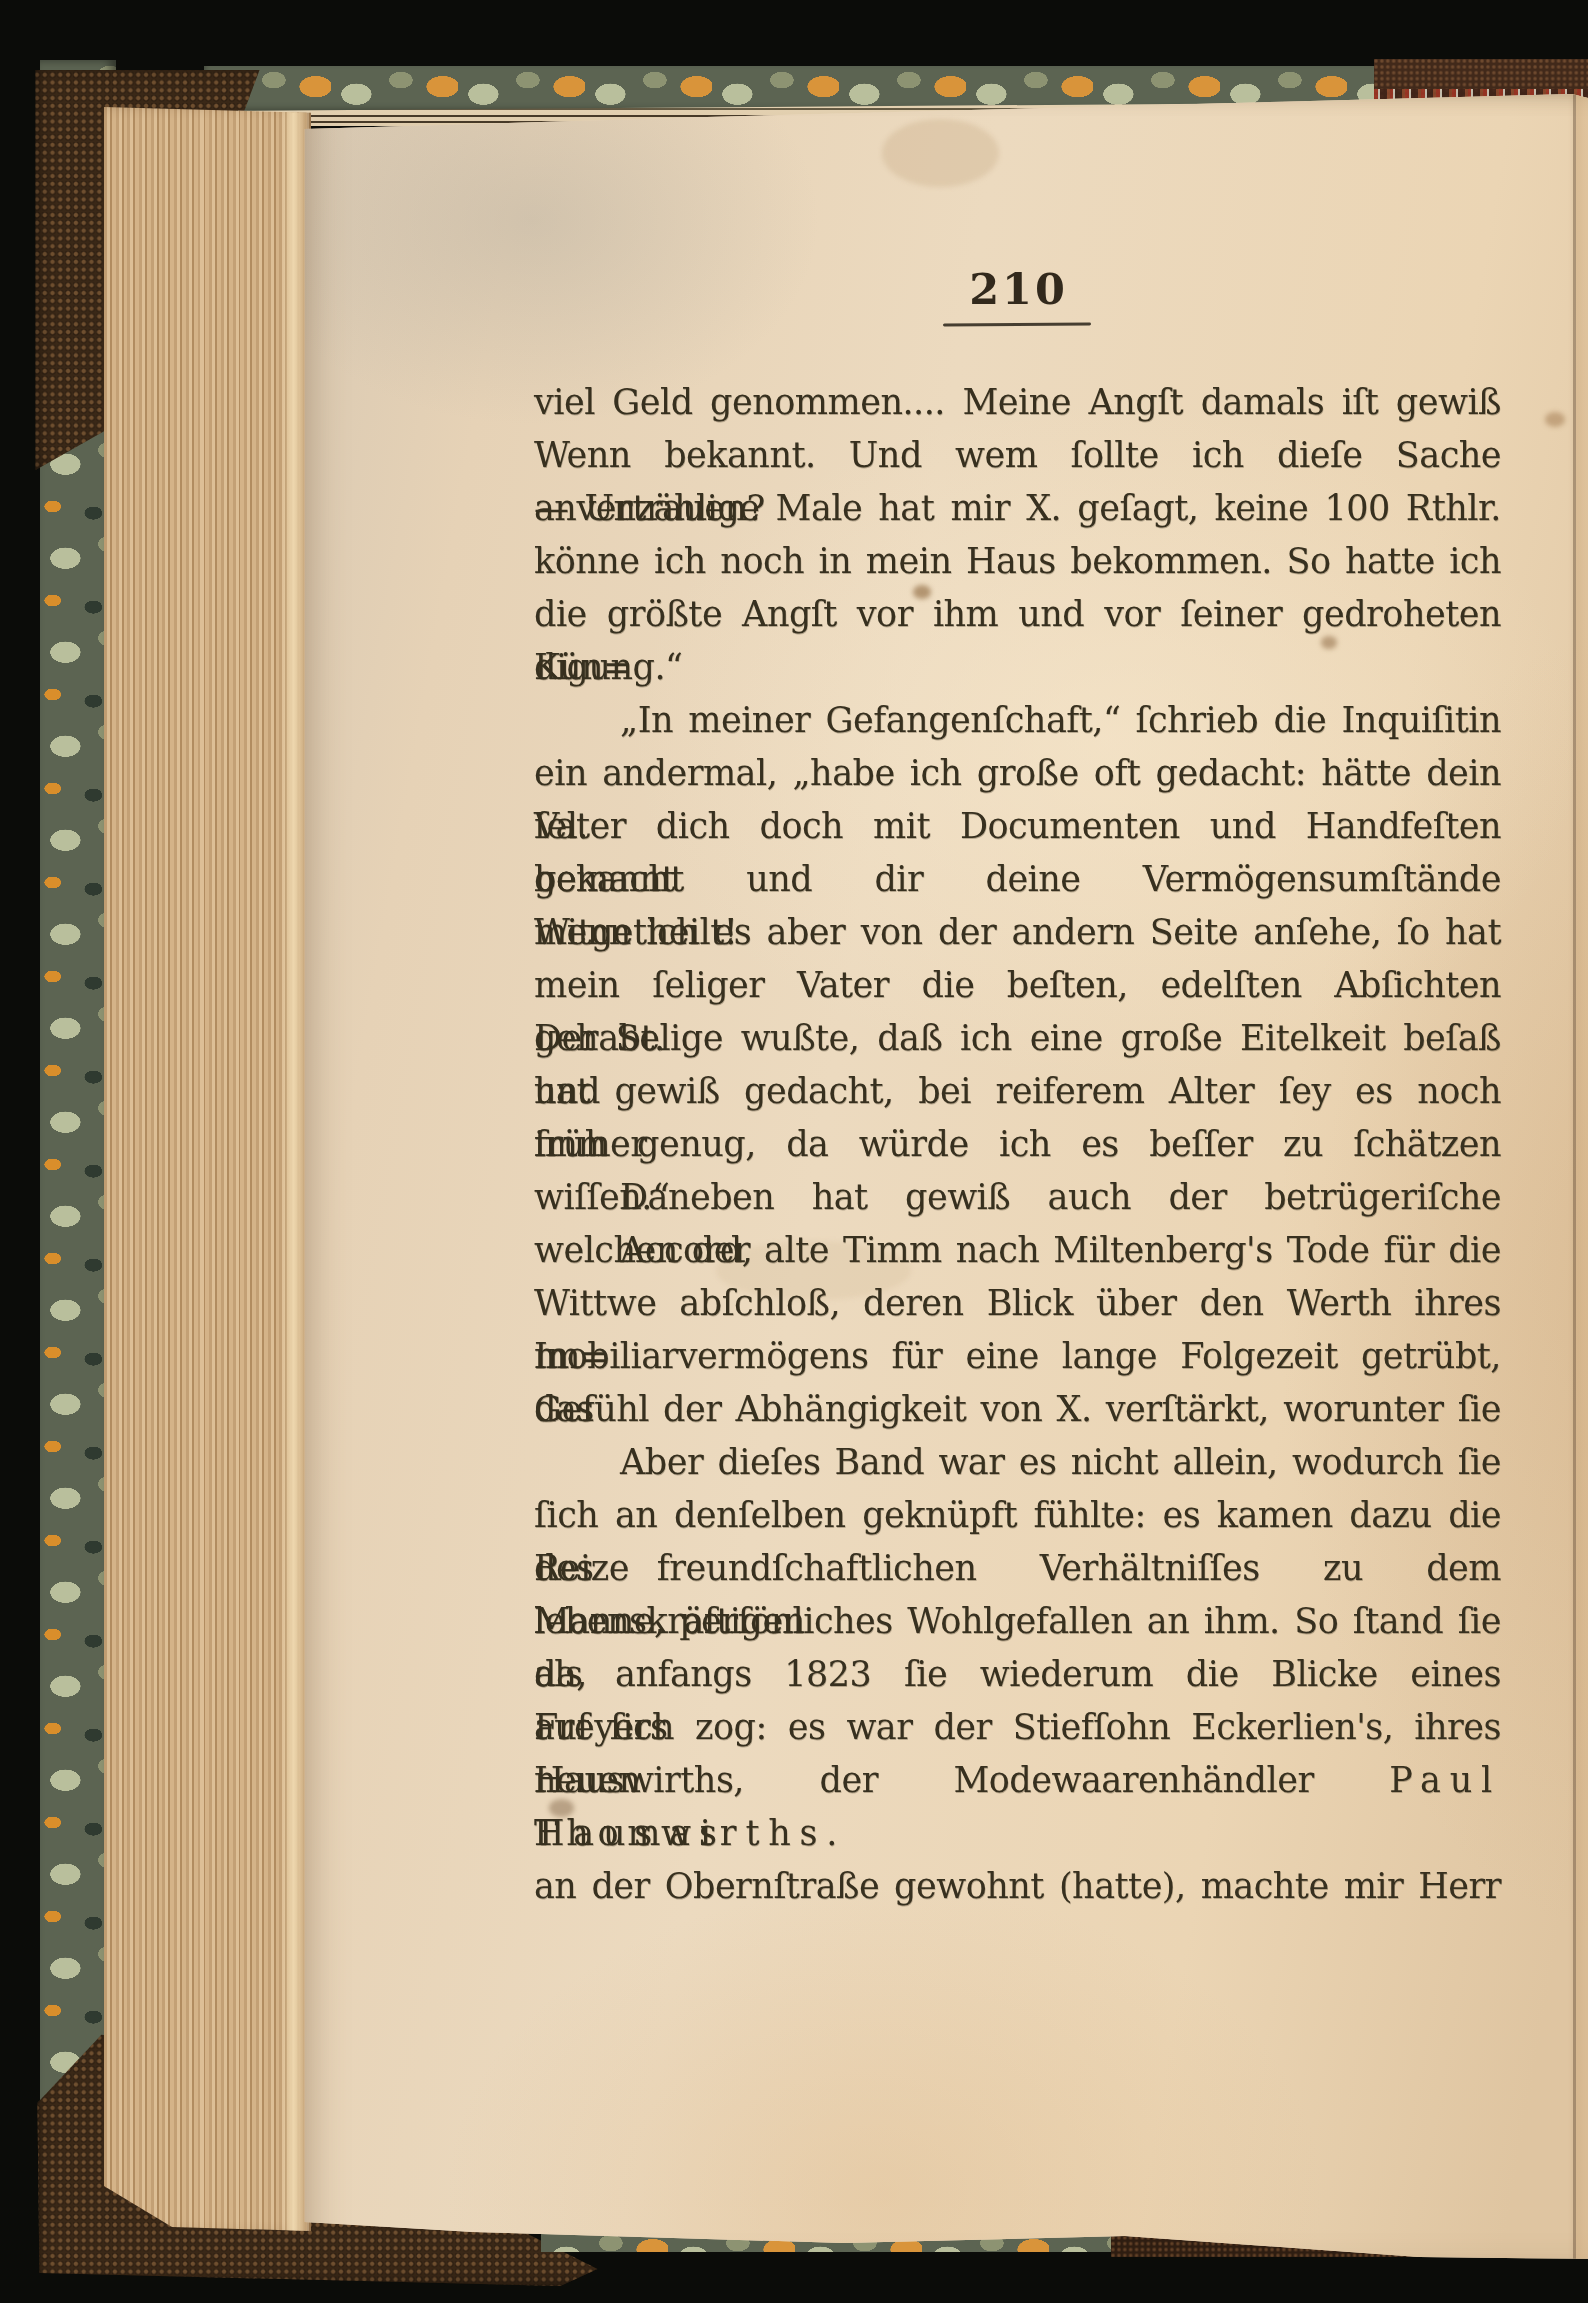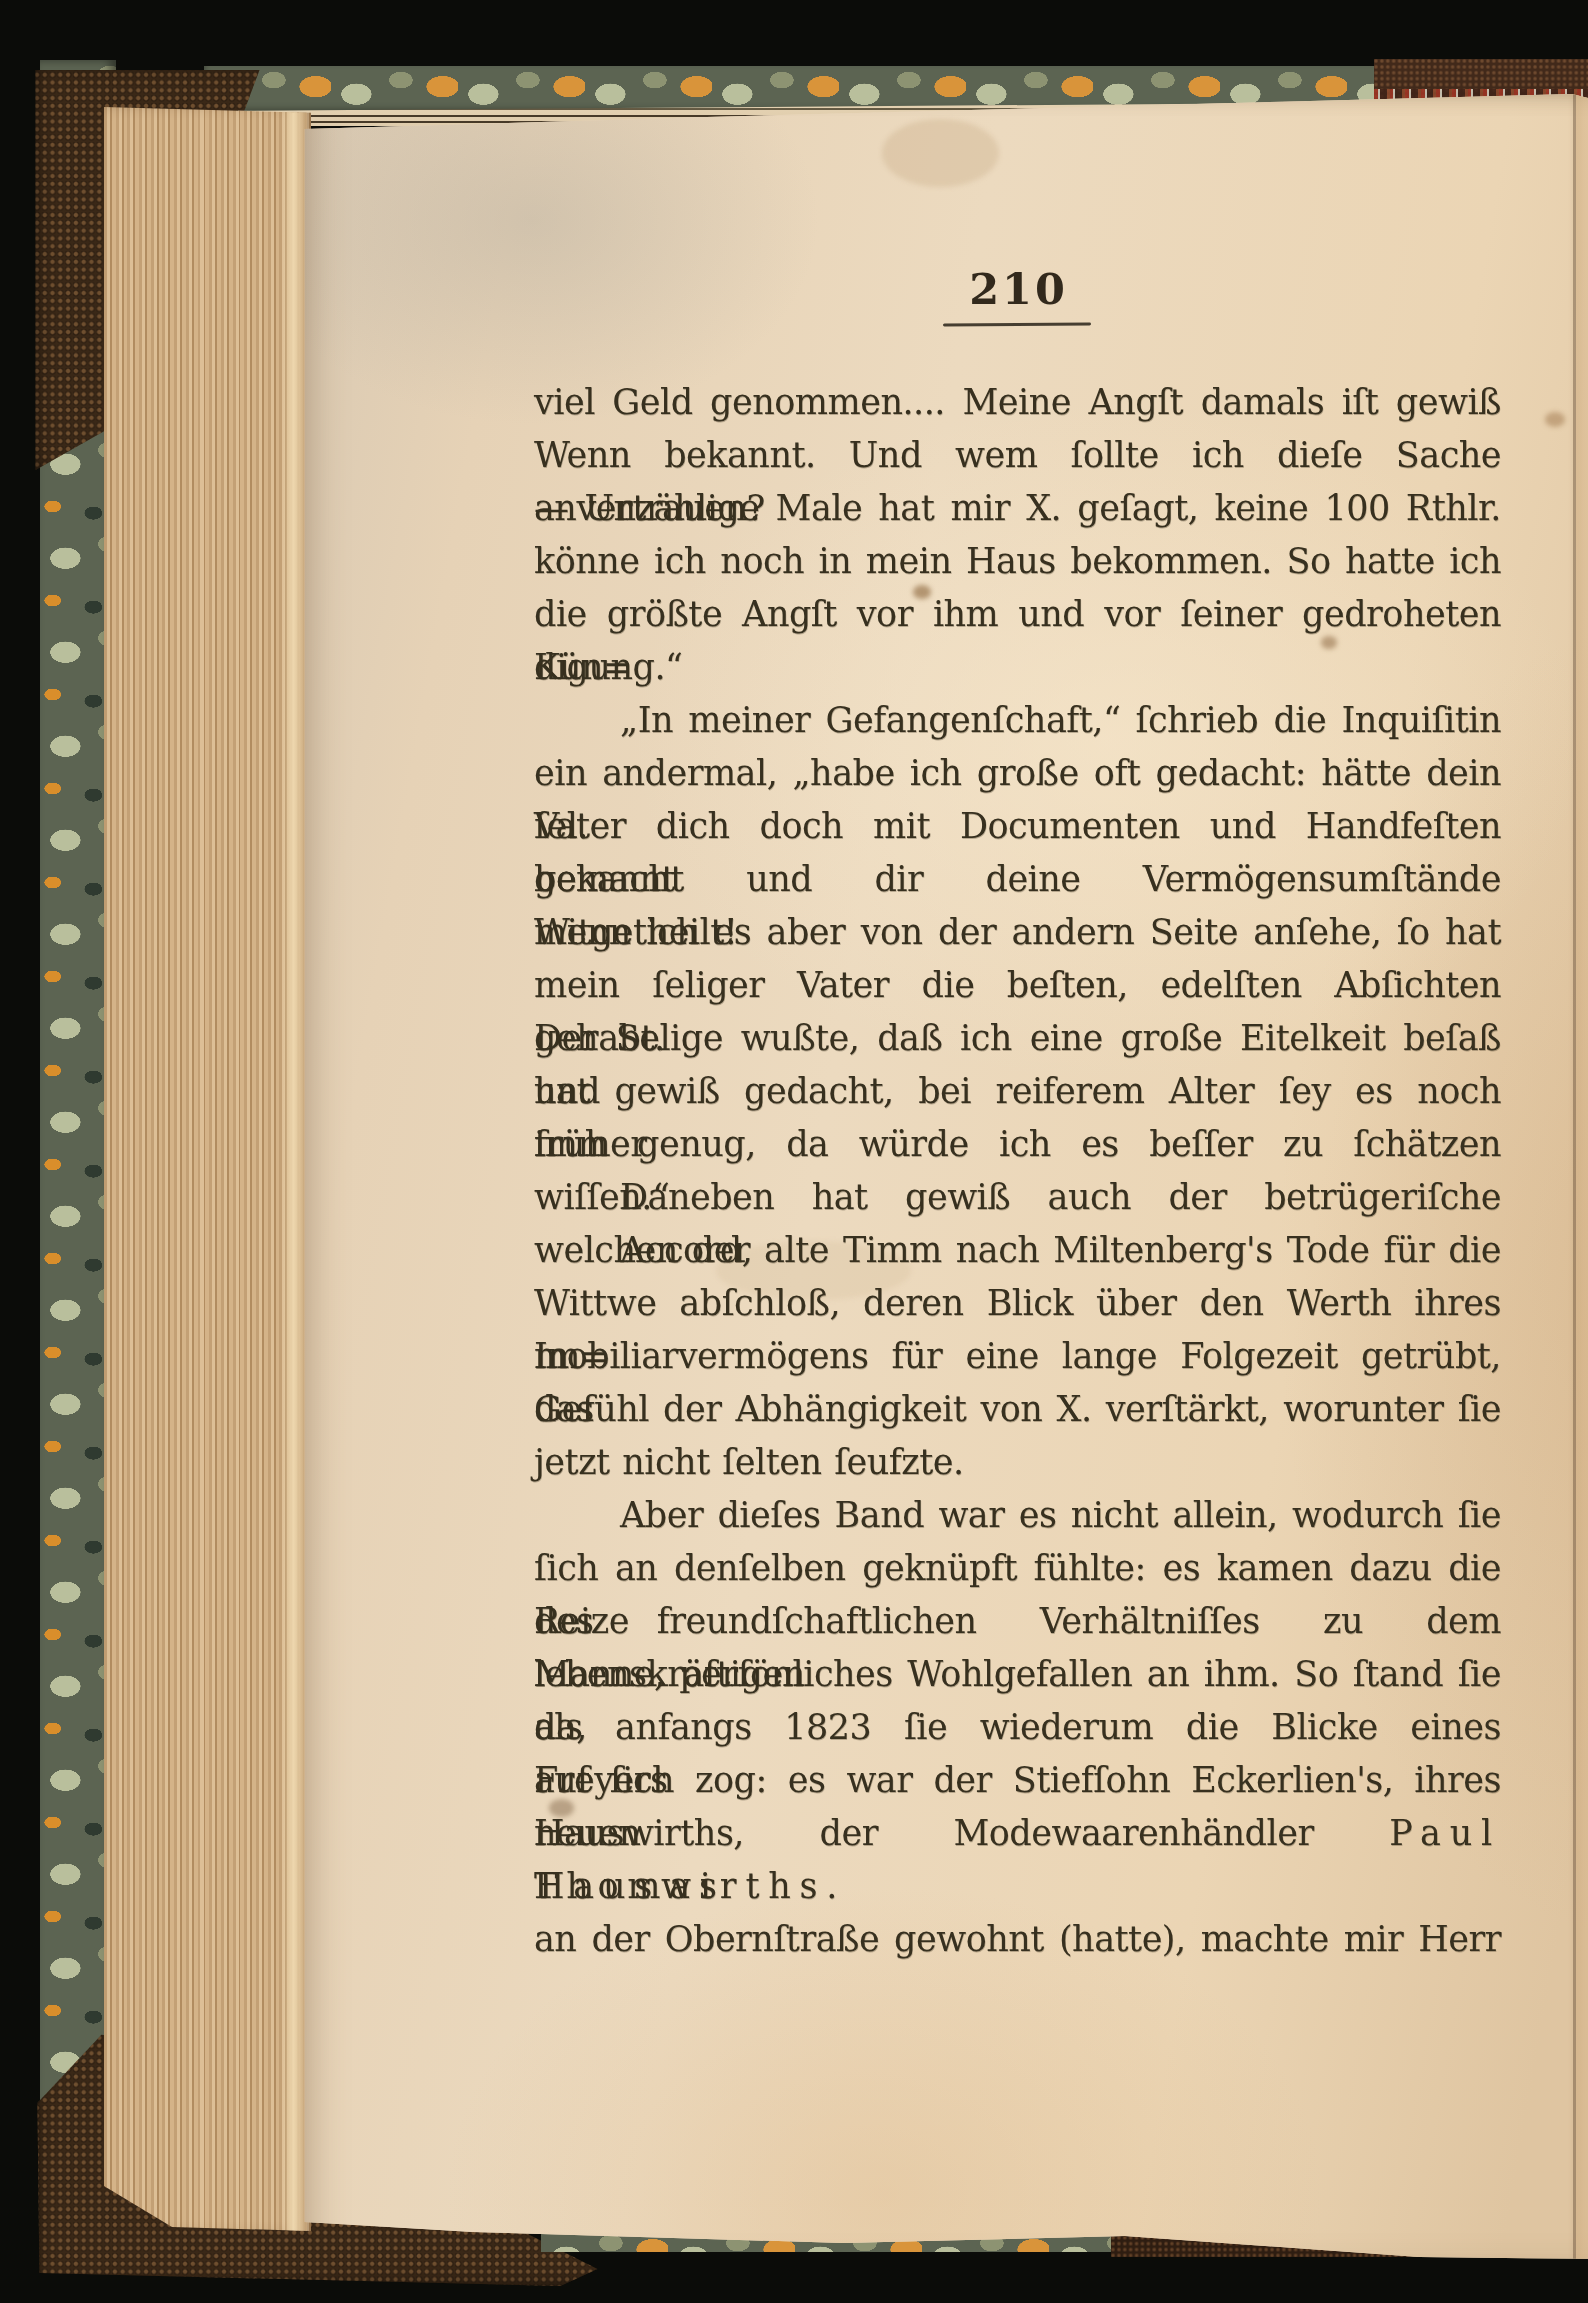--- a/index.html
+++ b/index.html
@@ -131,21 +131,20 @@
         <div class="line"><span>Wenn ich es aber von der andern Seite anſehe, ſo hat</span></div>
         <div class="line"><span>mein ſeliger Vater die beſten, edelſten Abſichten gehabt.</span></div>
         <div class="line"><span>Der Selige wußte, daß ich eine große Eitelkeit beſaß und</span></div>
         <div class="line"><span>hat gewiß gedacht, bei reiferem Alter ſey es noch immer</span></div>
         <div class="line"><span>früh genug, da würde ich es beſſer zu ſchätzen wiſſen.“</span></div>
         <div class="line indent"><span>Daneben hat gewiß auch der betrügeriſche Accord,</span></div>
         <div class="line"><span>welchen der alte Timm nach Miltenberg's Tode für die</span></div>
         <div class="line"><span>Wittwe abſchloß, deren Blick über den Werth ihres Im=</span></div>
         <div class="line"><span>mobiliarvermögens für eine lange Folgezeit getrübt, das</span></div>
         <div class="line"><span>Gefühl der Abhängigkeit von X. verſtärkt, worunter ſie</span></div>
-        <div class="line endp"><span>jetzt nicht ſelten ſeufzte.</span></div>
         <div class="line indent"><span>Aber dieſes Band war es nicht allein, wodurch ſie</span></div>
         <div class="line"><span>ſich an denſelben geknüpft fühlte: es kamen dazu die Reize</span></div>
         <div class="line"><span>des freundſchaftlichen Verhältniſſes zu dem lebenskräftigen</span></div>
         <div class="line"><span>Manne, perſönliches Wohlgefallen an ihm. So ſtand ſie da,</span></div>
         <div class="line"><span>als anfangs 1823 ſie wiederum die Blicke eines Freyers</span></div>
         <div class="line"><span>auf ſich zog: es war der Stiefſohn Eckerlien's, ihres neuen</span></div>
         <div class="line"><span>Hauswirths, der Modewaarenhändler </span><span class="gesperrt">Paul Thomas</span></div>
         <div class="line endp"><span class="gesperrt">Hauswirths.</span></div>
         <div class="line"><span>an der Obernſtraße gewohnt (hatte), machte mir Herr</span></div>
       </div>

